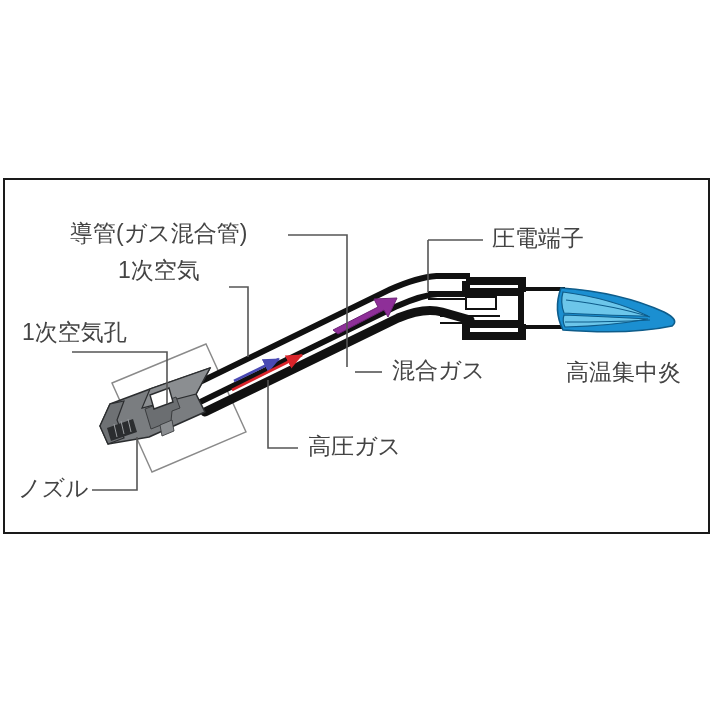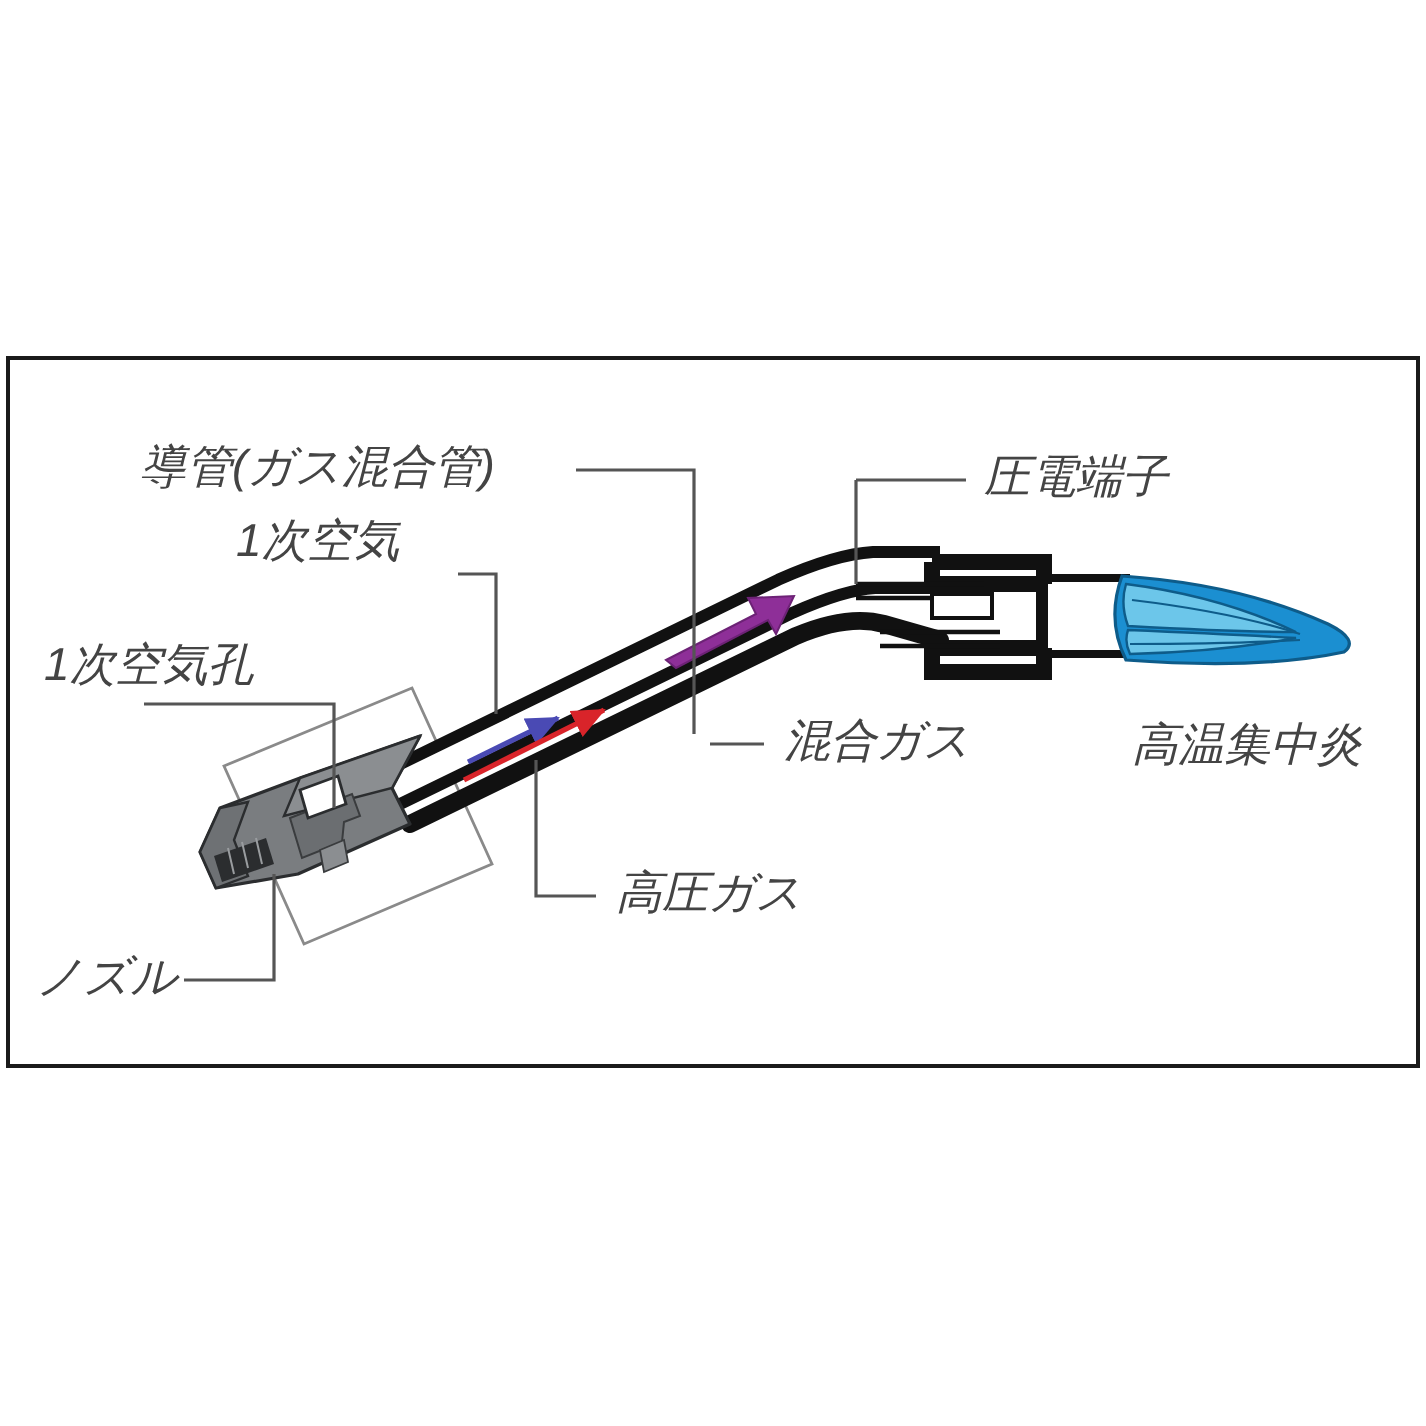--- a/index.html
+++ b/index.html
@@ -3,21 +3,21 @@
 <meta charset="utf-8">
 <style>
   html,body{margin:0;padding:0;}
   body{
     width:713px;height:713px;
     background:#ffffff;
     font-family:"Liberation Sans","DejaVu Sans",sans-serif;
     overflow:hidden;
     position:relative;
   }
-  #stage{position:absolute;left:0;top:0;width:713px;height:713px;font-style:italic;}
+  #stage{position:absolute;left:0;top:0;width:713px;height:713px;}
   svg{display:block;}
   .lbl{
     font-family:"Liberation Sans","DejaVu Sans",sans-serif;
     font-size:23px;
     fill:#444444;
     dominant-baseline:middle;
   }
 </style>
 </head>
 <body>

